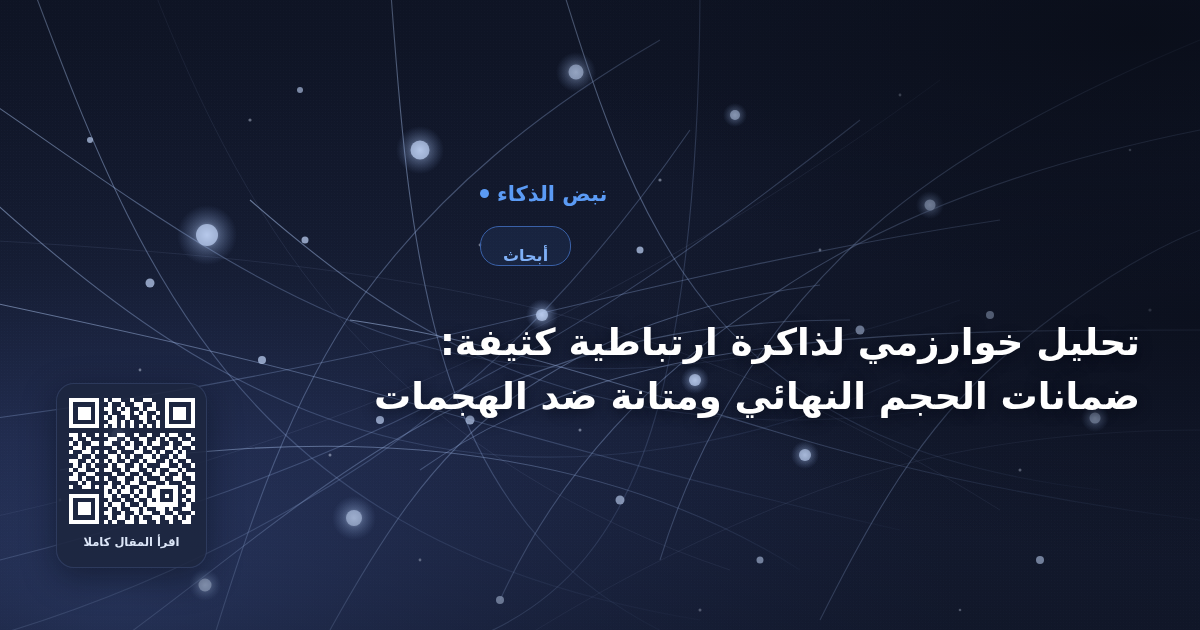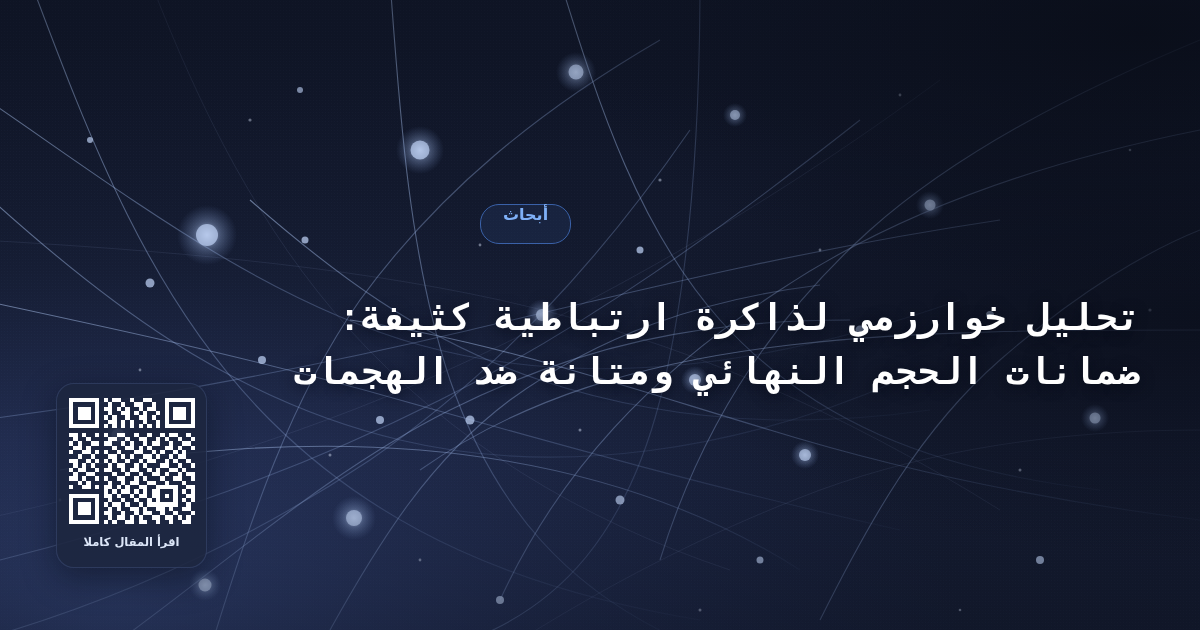--- a/index.html
+++ b/index.html
@@ -37,29 +37,29 @@
   }
   .brand{
     display:flex;align-items:center;gap:8px;flex-direction:row-reverse;
     color:#5b9bf5;font-size:21px;font-weight:bold;letter-spacing:.2px;
     margin-bottom:20px;
   }
   .brand-dot{
     width:9px;height:9px;border-radius:50%;background:#5b9bf5;display:inline-block;flex:none;
   }
   .badge{
-    display:inline-flex;align-items:flex-start;justify-content:center;
+    display:inline-flex;align-items:flex-end;justify-content:center;
     height:38px;padding:0 22px;border-radius:19px;
     border:1px solid #3a61a8;background:rgba(36,58,104,.32);
     color:#7fb0f7;font-size:16px;font-weight:bold;
     margin-bottom:26px;
   }
   .title{
     color:#ffffff;font-size:37px;font-weight:bold;line-height:1.45;
-    max-width:660px;text-shadow:0 2px 14px rgba(5,10,22,.75);font-family:Liberation Mono, monospace;
+    max-width:660px;text-shadow:0 2px 14px rgba(5,10,22,.75);
   }
   .title .ln{display:block;white-space:nowrap;}
 
   
   .qr-card{
     position:absolute;left:56px;bottom:62px;
     width:151px;height:185px;border-radius:18px;
     background:rgba(29,37,63,.88);
     border:1px solid rgba(104,134,196,.22);
     box-shadow:0 10px 34px rgba(4,8,18,.45);
@@ -188,20 +188,24 @@
       <circle cx="960" cy="610" r="1.3"></circle>
       <circle cx="1130" cy="150" r="1.3"></circle>
     </g>
   </svg>
 
   <div class="noise"></div>
   <div class="vignette"></div>
 
   <div class="content">
 
+    <div class="brand">
+      <span class="brand-dot"></span>
+      <span>نبض الذكاء</span>
+    </div>
 
     <div class="badge">
       <span>أبحاث</span>
     </div>
 
     <h1 class="title">
       <span class="ln">تحليل خوارزمي لذاكرة ارتباطية كثيفة:</span>
       <span class="ln">ضمانات الحجم النهائي ومتانة ضد الهجمات</span>
     </h1>
   </div>

